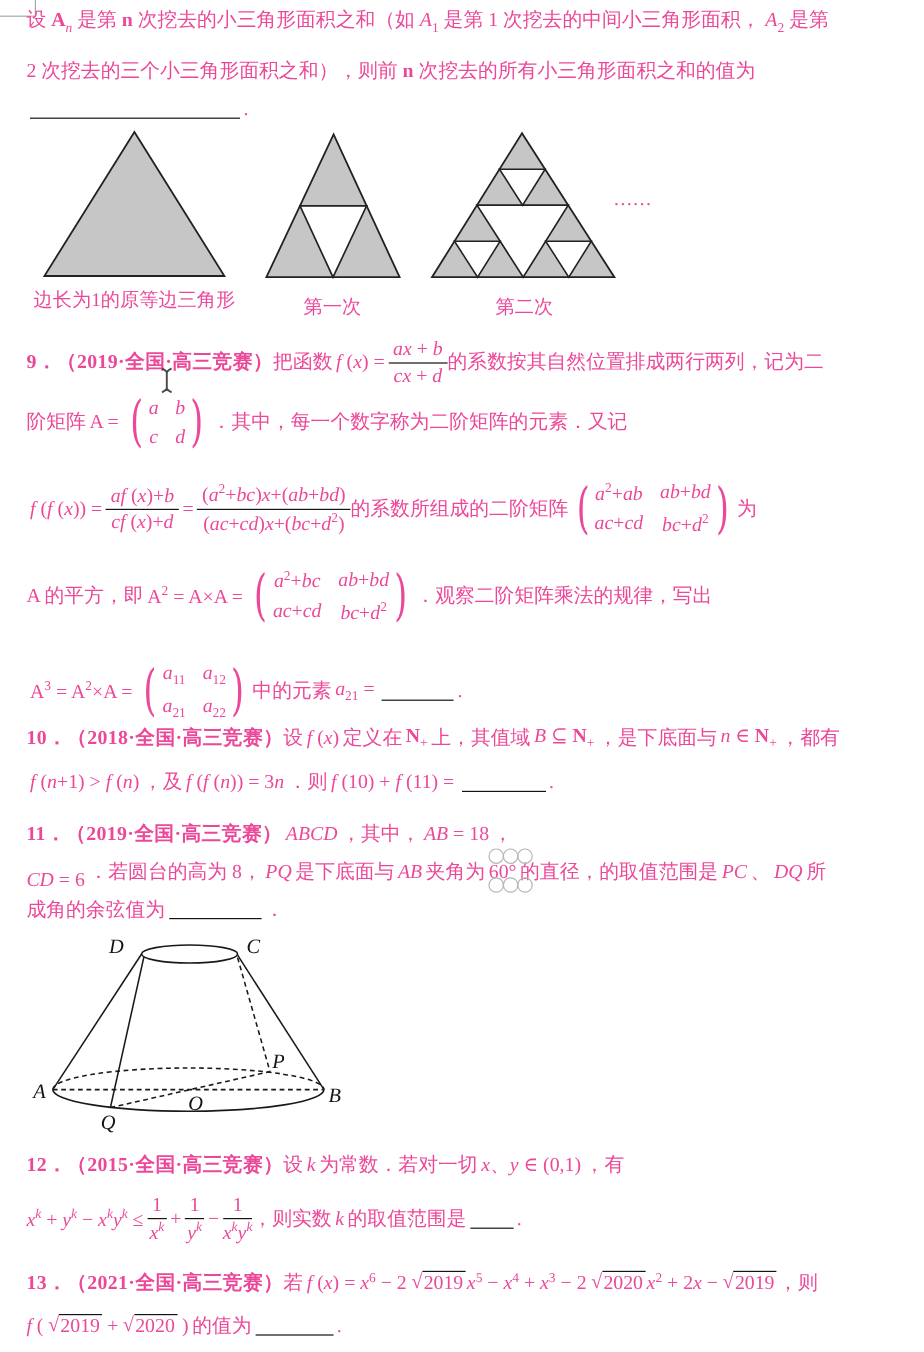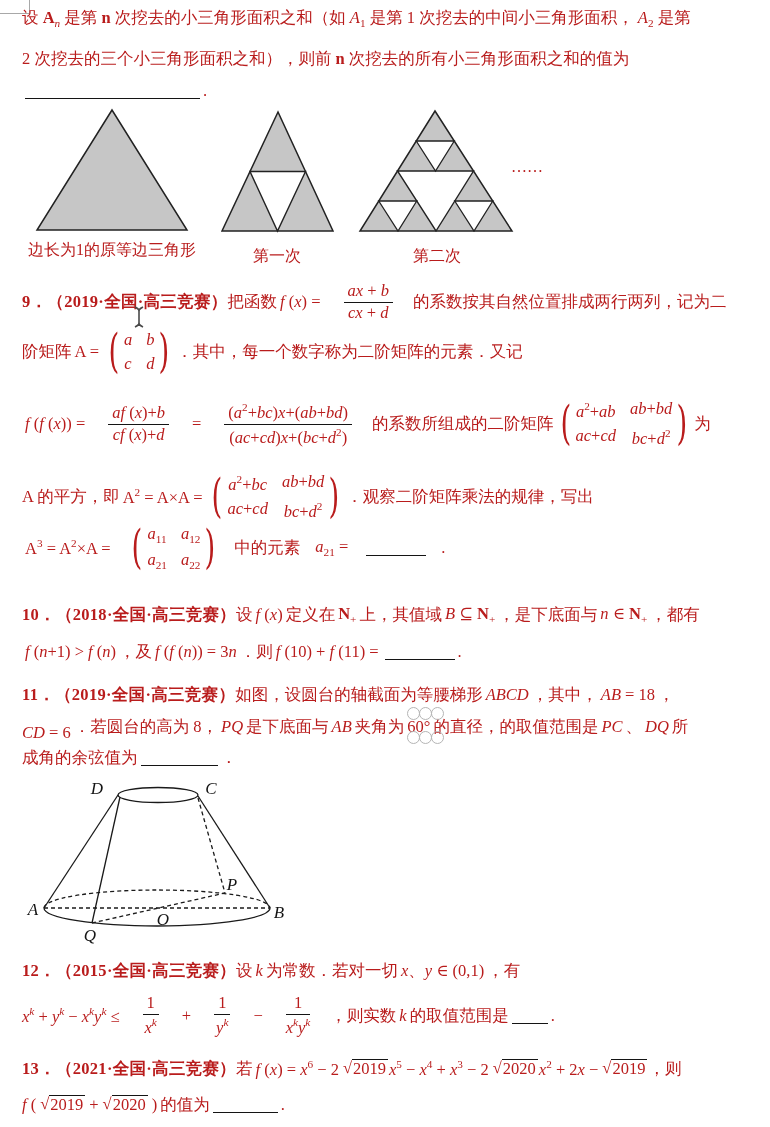--- a/index.html
+++ b/index.html
@@ -1,29 +1,29 @@
 <!DOCTYPE html>
 <html><head>
 <meta charset="utf-8">
 <style>
   html,body{margin:0;padding:0;background:#e8e8e8;}
   #page{
     position:relative;width:770px;height:1127px;background:#ffffff;
-    overflow:hidden;font-family:"Liberation Serif","DejaVu Serif",serif;color:#b91c1c;
+    overflow:hidden;font-family:"Liberation Serif","DejaVu Serif",serif;color:#ec4899;
   }
   .line{
     position:absolute;left:22px;display:flex;align-items:center;
     white-space:pre;font-size:16.5px;line-height:1.25;
   }
   .cn{font-family:"Liberation Serif","DejaVu Serif",serif;}
   .head{font-weight:bold;letter-spacing:0.3px;}
   .mr{font-family:"Liberation Serif","DejaVu Serif",serif;margin:0 3px;}
   sup{font-size:68%;}
   sub{font-size:68%;}
-  .frac{display:inline-flex;flex-direction:column;text-align:center;margin:0 20px;line-height:1.15;}
+  .frac{display:inline-flex;flex-direction:column;text-align:center;margin:0 0;line-height:1.15;}
   .frac .num{border-bottom:1.3px solid #141414;padding:0 4px 1px 4px;display:block;}
   .frac .den{padding-top:1px;display:block;}
   .mat{display:inline-flex;align-items:center;margin:0 3px;}
   .mat .paren{font-size:46px;line-height:0.9;font-weight:400;transform:scaleX(0.6);
     font-family:"DejaVu Serif",serif;}
   .mat .cells{display:inline-grid;grid-template-columns:auto auto;column-gap:14px;row-gap:3px;padding:0 1px;}
   .mat .cells span{text-align:center;}
   .blank{display:inline-block;border-bottom:1.3px solid #141414;height:0.95em;margin:0 3px;}
   .rad{display:inline-flex;align-items:flex-start;margin:0 1px;}
   .rad .rsign{line-height:1.15;}
@@ -77,33 +77,33 @@
   </div>
   <div class="line" style="top:326px;height:52px;">
     <span class="cn">阶矩阵</span><span class="mr">A =</span><span class="mat"><span class="paren">(</span><span class="cells"><span><i>a</i></span><span><i>b</i></span><span><i>c</i></span><span><i>d</i></span></span><span class="paren">)</span></span><span class="cn">．其中，每一个数字称为二阶矩阵的元素．又记</span>
   </div>
   <div class="line" style="top:394px;height:60px;">
     <span class="mr"><i>f</i> (<i>f</i> (<i>x</i>)) =</span><span class="frac"><span class="num"><i>af</i> (<i>x</i>)+<i>b</i></span><span class="den"><i>cf</i> (<i>x</i>)+<i>d</i></span></span><span class="mr">=</span><span class="frac"><span class="num">(<i>a</i><sup>2</sup>+<i>bc</i>)<i>x</i>+(<i>ab</i>+<i>bd</i>)</span><span class="den">(<i>ac</i>+<i>cd</i>)<i>x</i>+(<i>bc</i>+<i>d</i><sup>2</sup>)</span></span><span class="cn">的系数所组成的二阶矩阵</span><span class="mat"><span class="paren">(</span><span class="cells"><span><i>a</i><sup>2</sup>+<i>ab</i></span><span><i>ab</i>+<i>bd</i></span><span><i>ac</i>+<i>cd</i></span><span><i>bc</i>+<i>d</i><sup>2</sup></span></span><span class="paren">)</span></span><span class="cn">为</span>
   </div>
   <div class="line" style="top:468px;height:58px;">
     <span class="cn">A 的平方，即</span><span class="mr">A<sup>2</sup> = A×A =</span><span class="mat"><span class="paren">(</span><span class="cells"><span><i>a</i><sup>2</sup>+<i>bc</i></span><span><i>ab</i>+<i>bd</i></span><span><i>ac</i>+<i>cd</i></span><span><i>bc</i>+<i>d</i><sup>2</sup></span></span><span class="paren">)</span></span><span class="cn">．观察二阶矩阵乘法的规律，写出</span>
   </div>
-  <div class="line" style="top:522px;height:52px;gap:12px;">
+  <div class="line" style="top:550px;height:52px;">
     <span class="mr">A<sup>3</sup> = A<sup>2</sup>×A =</span><span class="mat"><span class="paren">(</span><span class="cells"><span><i>a</i><sub>11</sub></span><span><i>a</i><sub>12</sub></span><span><i>a</i><sub>21</sub></span><span><i>a</i><sub>22</sub></span></span><span class="paren">)</span></span><span class="cn">中的元素</span><span class="mr"><i>a</i><sub>21</sub> =</span><span class="blank" style="width:60px;"></span><span class="cn">.</span>
   </div>
 
   <div class="line" style="top:602px;height:26px;">
     <span class="cn head">10．（2018·全国·高三竞赛）</span><span class="cn">设</span><span class="mr"><i>f</i> (<i>x</i>)</span><span class="cn">定义在</span><span class="mr"><b>N</b><sub>+</sub></span><span class="cn">上，其值域</span><span class="mr"><i>B</i> ⊆ <b>N</b><sub>+</sub></span><span class="cn">，是下底面与</span><span class="mr"><i>n</i> ∈ <b>N</b><sub>+</sub></span><span class="cn">，都有</span>
   </div>
   <div class="line" style="top:638px;height:28px;">
     <span class="mr"><i>f</i> (<i>n</i>+1) &gt; <i>f</i> (<i>n</i>)</span><span class="cn">，及</span><span class="mr"><i>f</i> (<i>f</i> (<i>n</i>)) = 3<i>n</i></span><span class="cn">．则</span><span class="mr"><i>f</i> (10) + <i>f</i> (11) =</span><span class="blank" style="width:70px;"></span><span class="cn">.</span>
   </div>
 
   <div class="line" style="top:683px;height:24px;">
-    <span class="cn head">11．（2019·全国·高三竞赛）</span><span class="cn">如图，设圆台的轴截面为等腰梯形</span><span class="mr"><i>ABCD</i></span><span class="cn">，其中，</span><span class="mr"><i>AB</i> = 18</span><span class="cn">，</span>
+    <span class="cn head">11．（2019·全国·高三竞赛）</span><span class="mr"><i>ABCD</i></span><span class="cn">，其中，</span><span class="mr"><i>AB</i> = 18</span><span class="cn">，</span>
   </div>
   <div class="line" style="top:714px;height:26px;">
     <span class="mr" style="margin-left:0;margin-top:12px;"><i>CD</i> = 6</span><span class="cn">．若圆台的高为 8，</span><span class="mr"><i>PQ</i></span><span class="cn">是下底面与</span><span class="mr"><i>AB</i></span><span class="cn">夹角为</span><span class="mr">60°</span><span class="cn">的直径，的取值范围是</span><span class="mr"><i>PC</i></span><span class="cn">、</span><span class="mr"><i>DQ</i></span><span class="cn">所</span>
   </div>
   <div class="line" style="top:746px;height:24px;">
     <span class="cn">成角的余弦值为</span><span class="blank" style="width:77px;"></span><span class="cn">．</span>
   </div>
 
   <div class="sel-circle" style="left:407px;top:707px;"></div>
   <div class="sel-circle" style="left:419px;top:707px;"></div>

